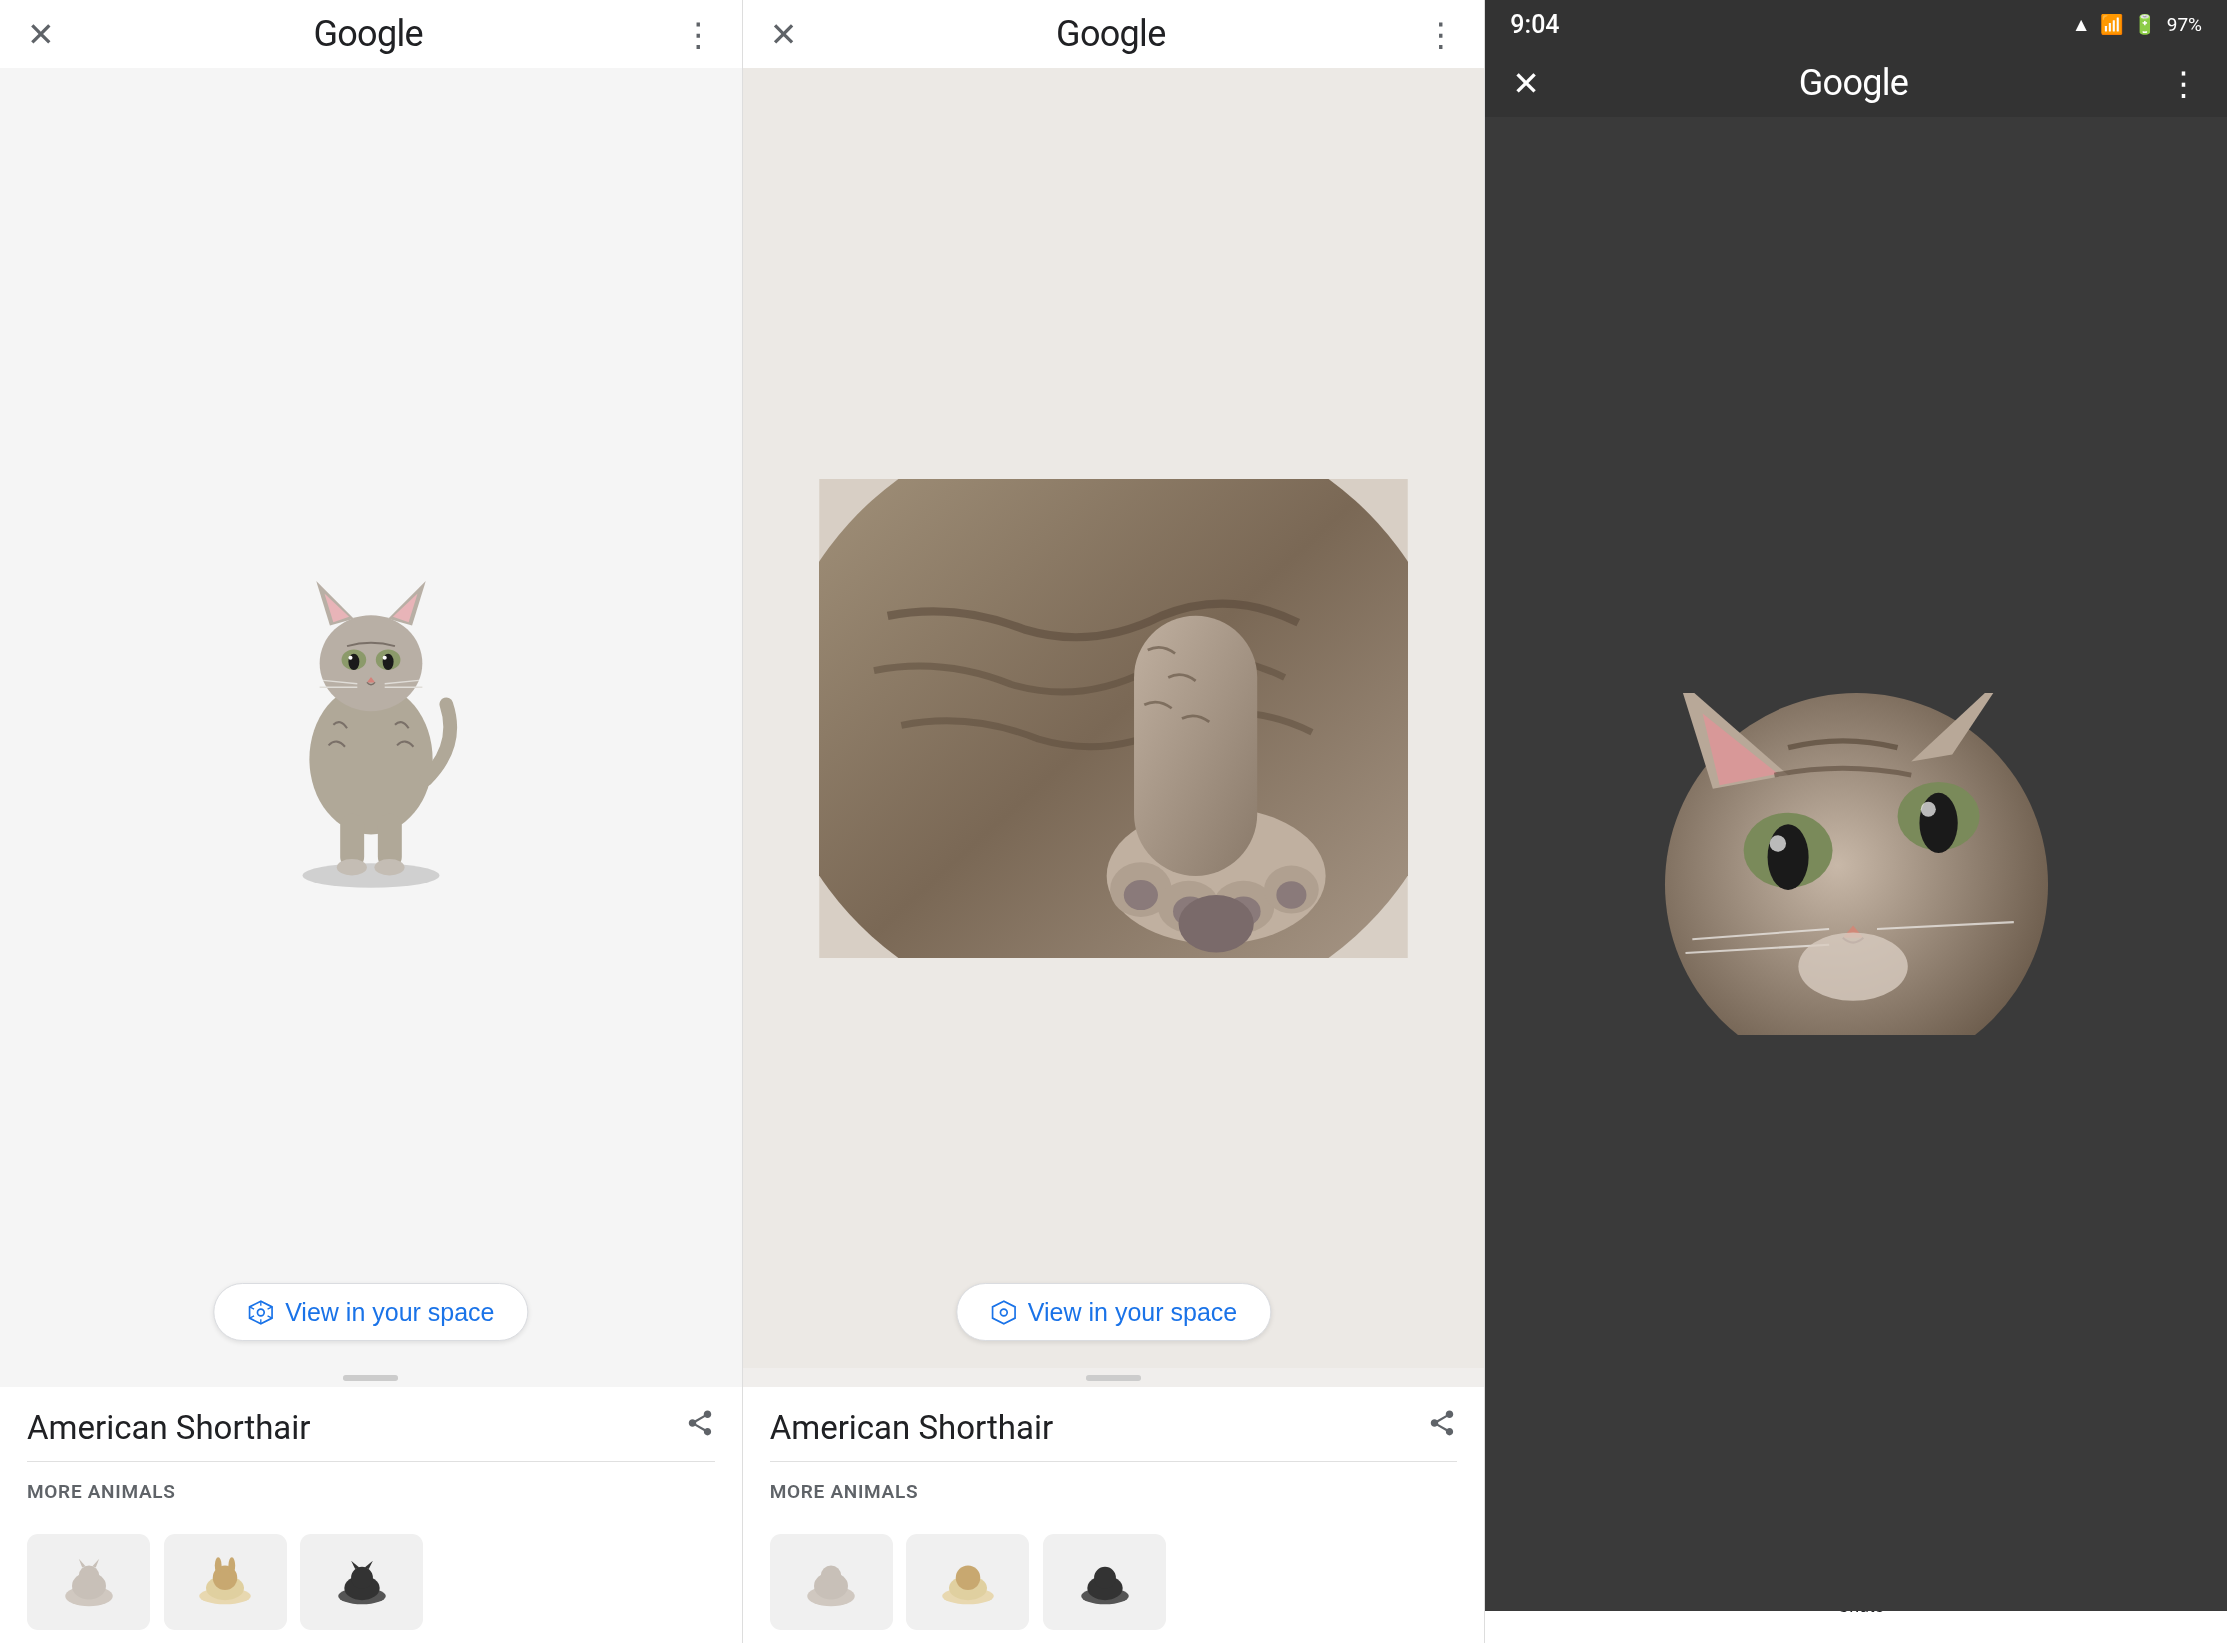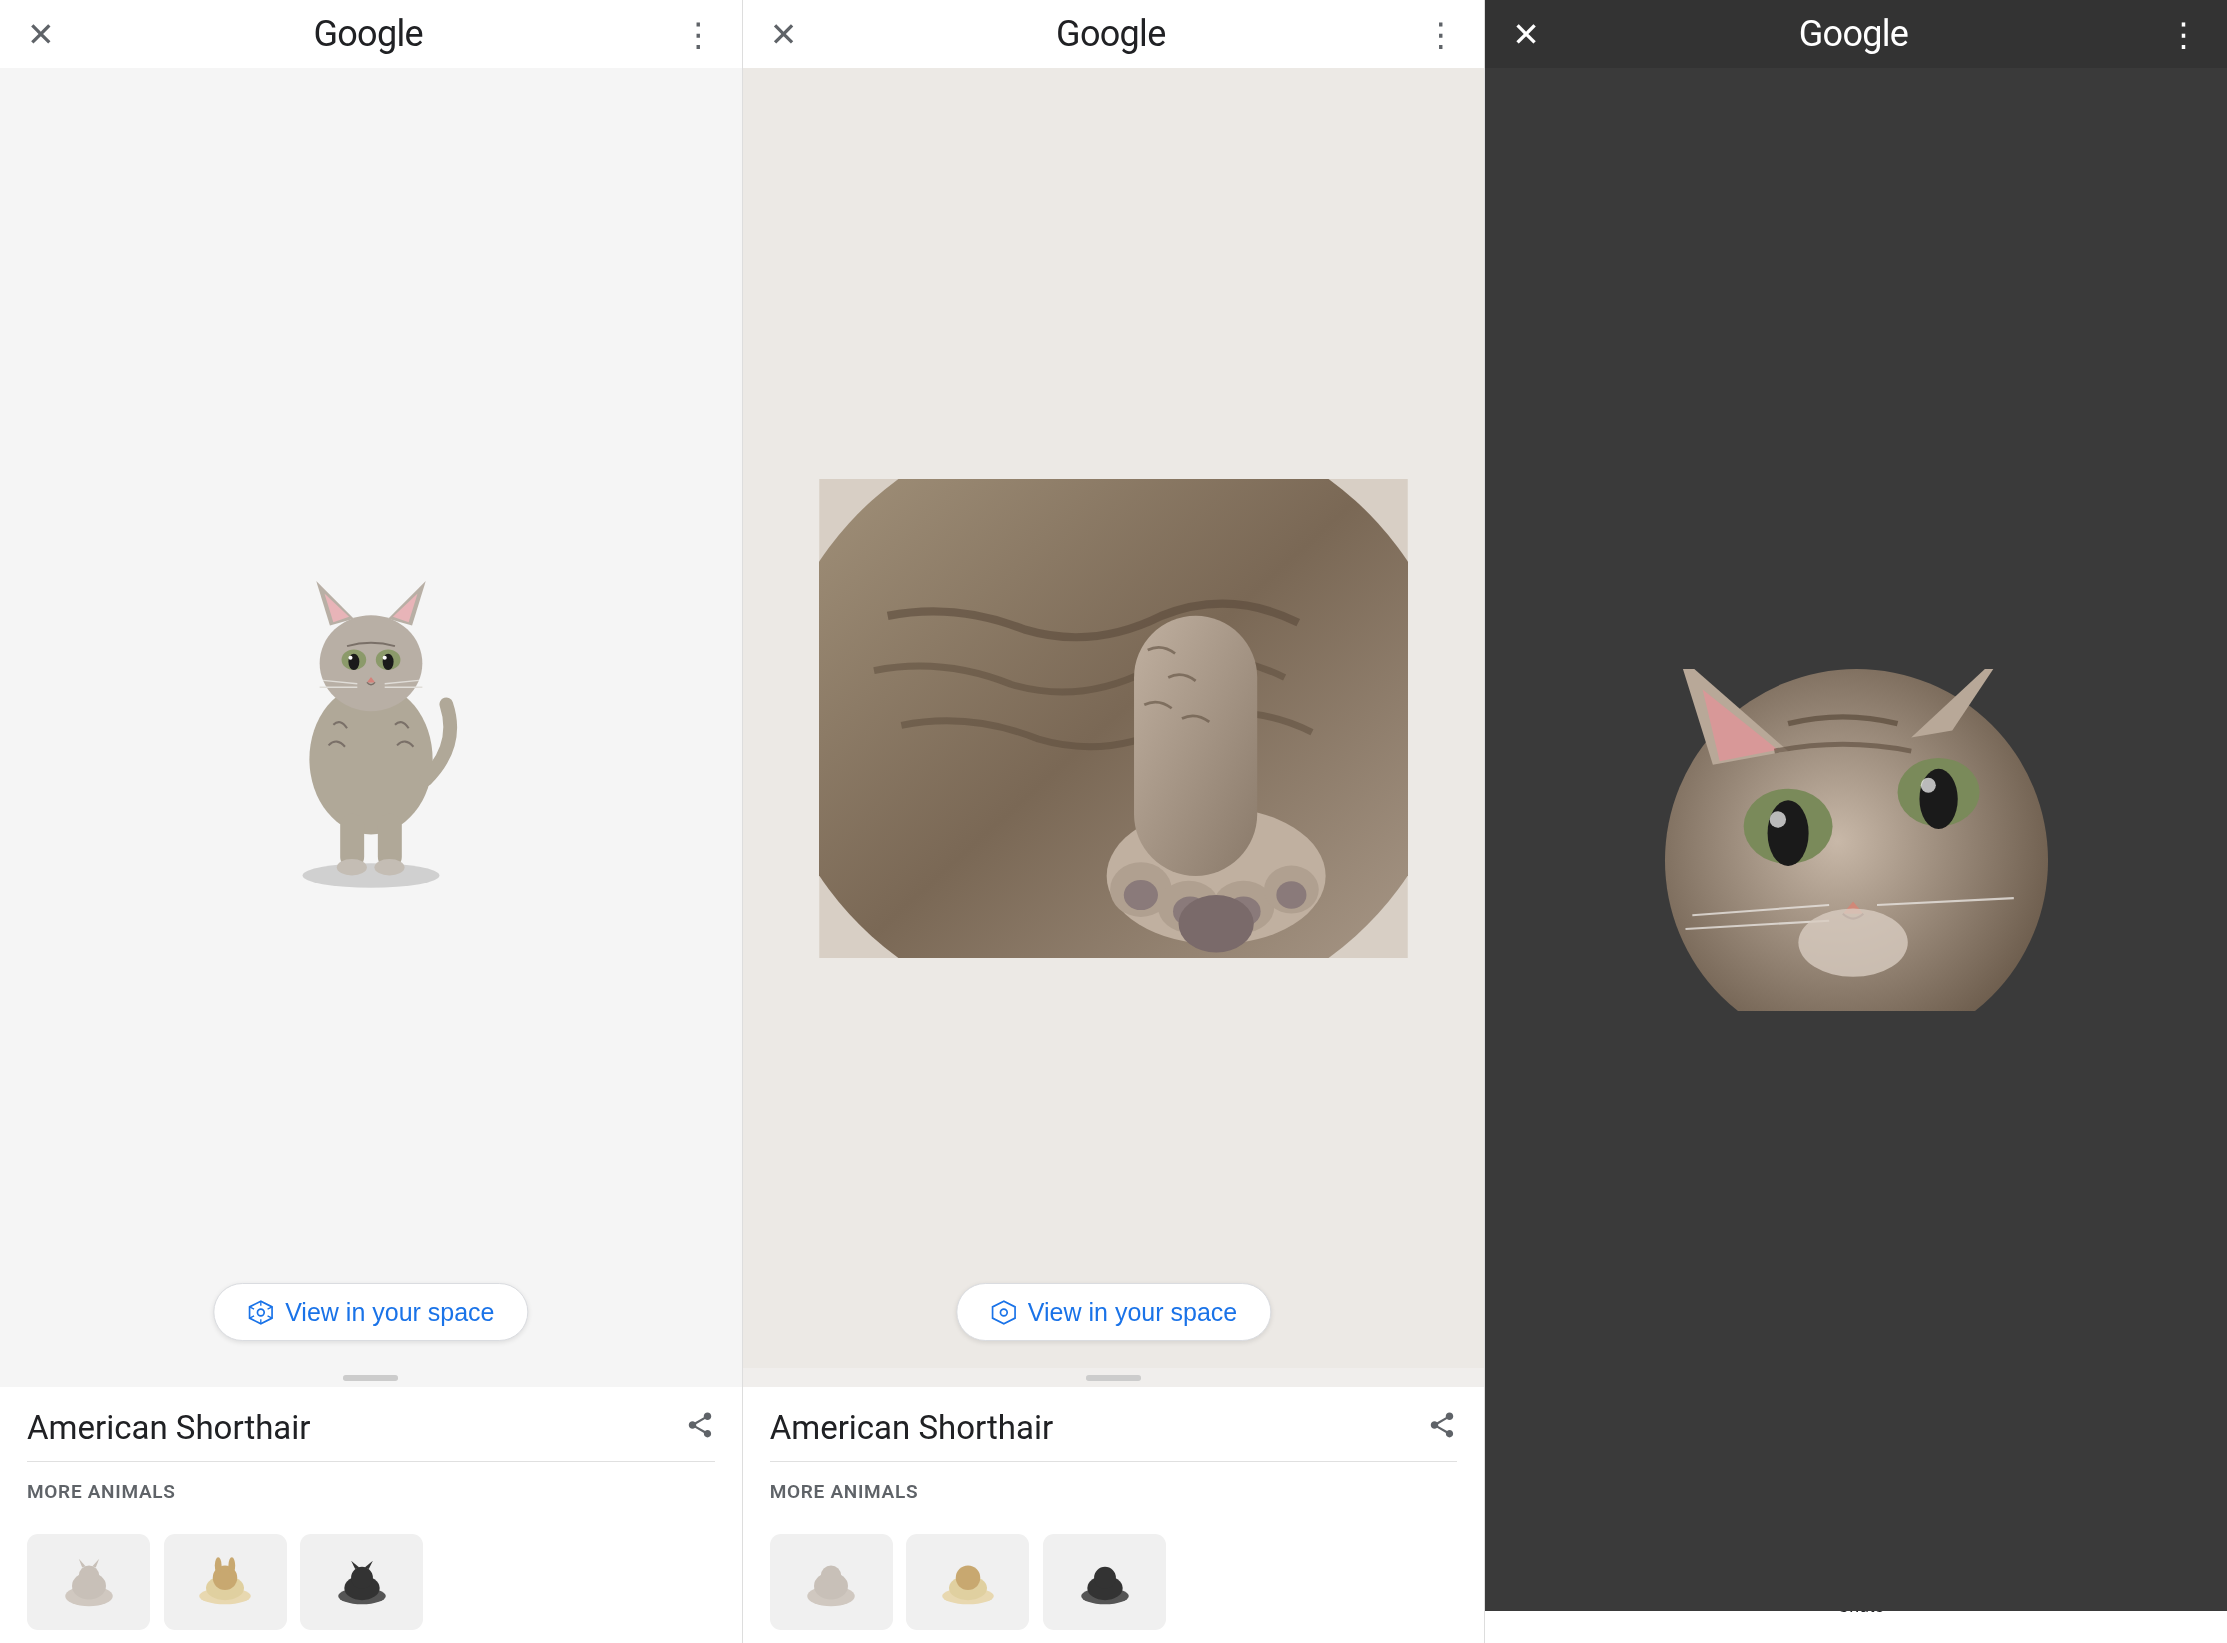--- a/index.html
+++ b/index.html
@@ -107,21 +107,21 @@
       height: 27px;
     }
 
     
     .bottom-section {
       background: #fff;
       padding: 20.5px 27px 0;
     }
     .animal-name-row {
       display: flex;
-      align-items: flex-end;
+      align-items: flex-start;
       justify-content: space-between;
       padding-bottom: 13.7px;
     }
     .animal-name {
       font-size: 33px;
       color: #202124;
       font-weight: 400;
     }
     .share-icon {
       font-size: 30px;
@@ -533,20 +533,29 @@
             <ellipse cx="50" cy="48" rx="26" ry="18" fill="#333"></ellipse>
             <circle cx="50" cy="33" r="16" fill="#333"></circle>
           </svg>
       </div>
     </div>
   </div>
 </div>
 
 <div class="right-panel" style="position:relative;">
 
+  <div class="status-bar">
+    <span class="status-time">9:04</span>
+    <div class="status-icons">
+      <span style="color:#fff;font-size:19px;">▲</span>
+      <span style="color:#fff;font-size:19px;">📶</span>
+      <span style="color:#fff;font-size:19px;">🔋</span>
+      <span class="status-battery-text">97%</span>
+    </div>
+  </div>
 
   <div class="app-bar" style="background:transparent; position:relative; z-index:2;">
     <span class="app-bar-icon" style="color:#fff;">✕</span>
     <span class="app-bar-title" style="color:#fff;">Google</span>
     <span class="app-bar-icon" style="color:#fff;">⋮</span>
   </div>
 
   <div style="flex:1; background:#3a3a3a; position:relative; z-index:1; display:flex; align-items:center; justify-content:center; overflow:hidden;">
     <svg viewBox="0 0 600 500" width="411" height="342">
       <defs>

